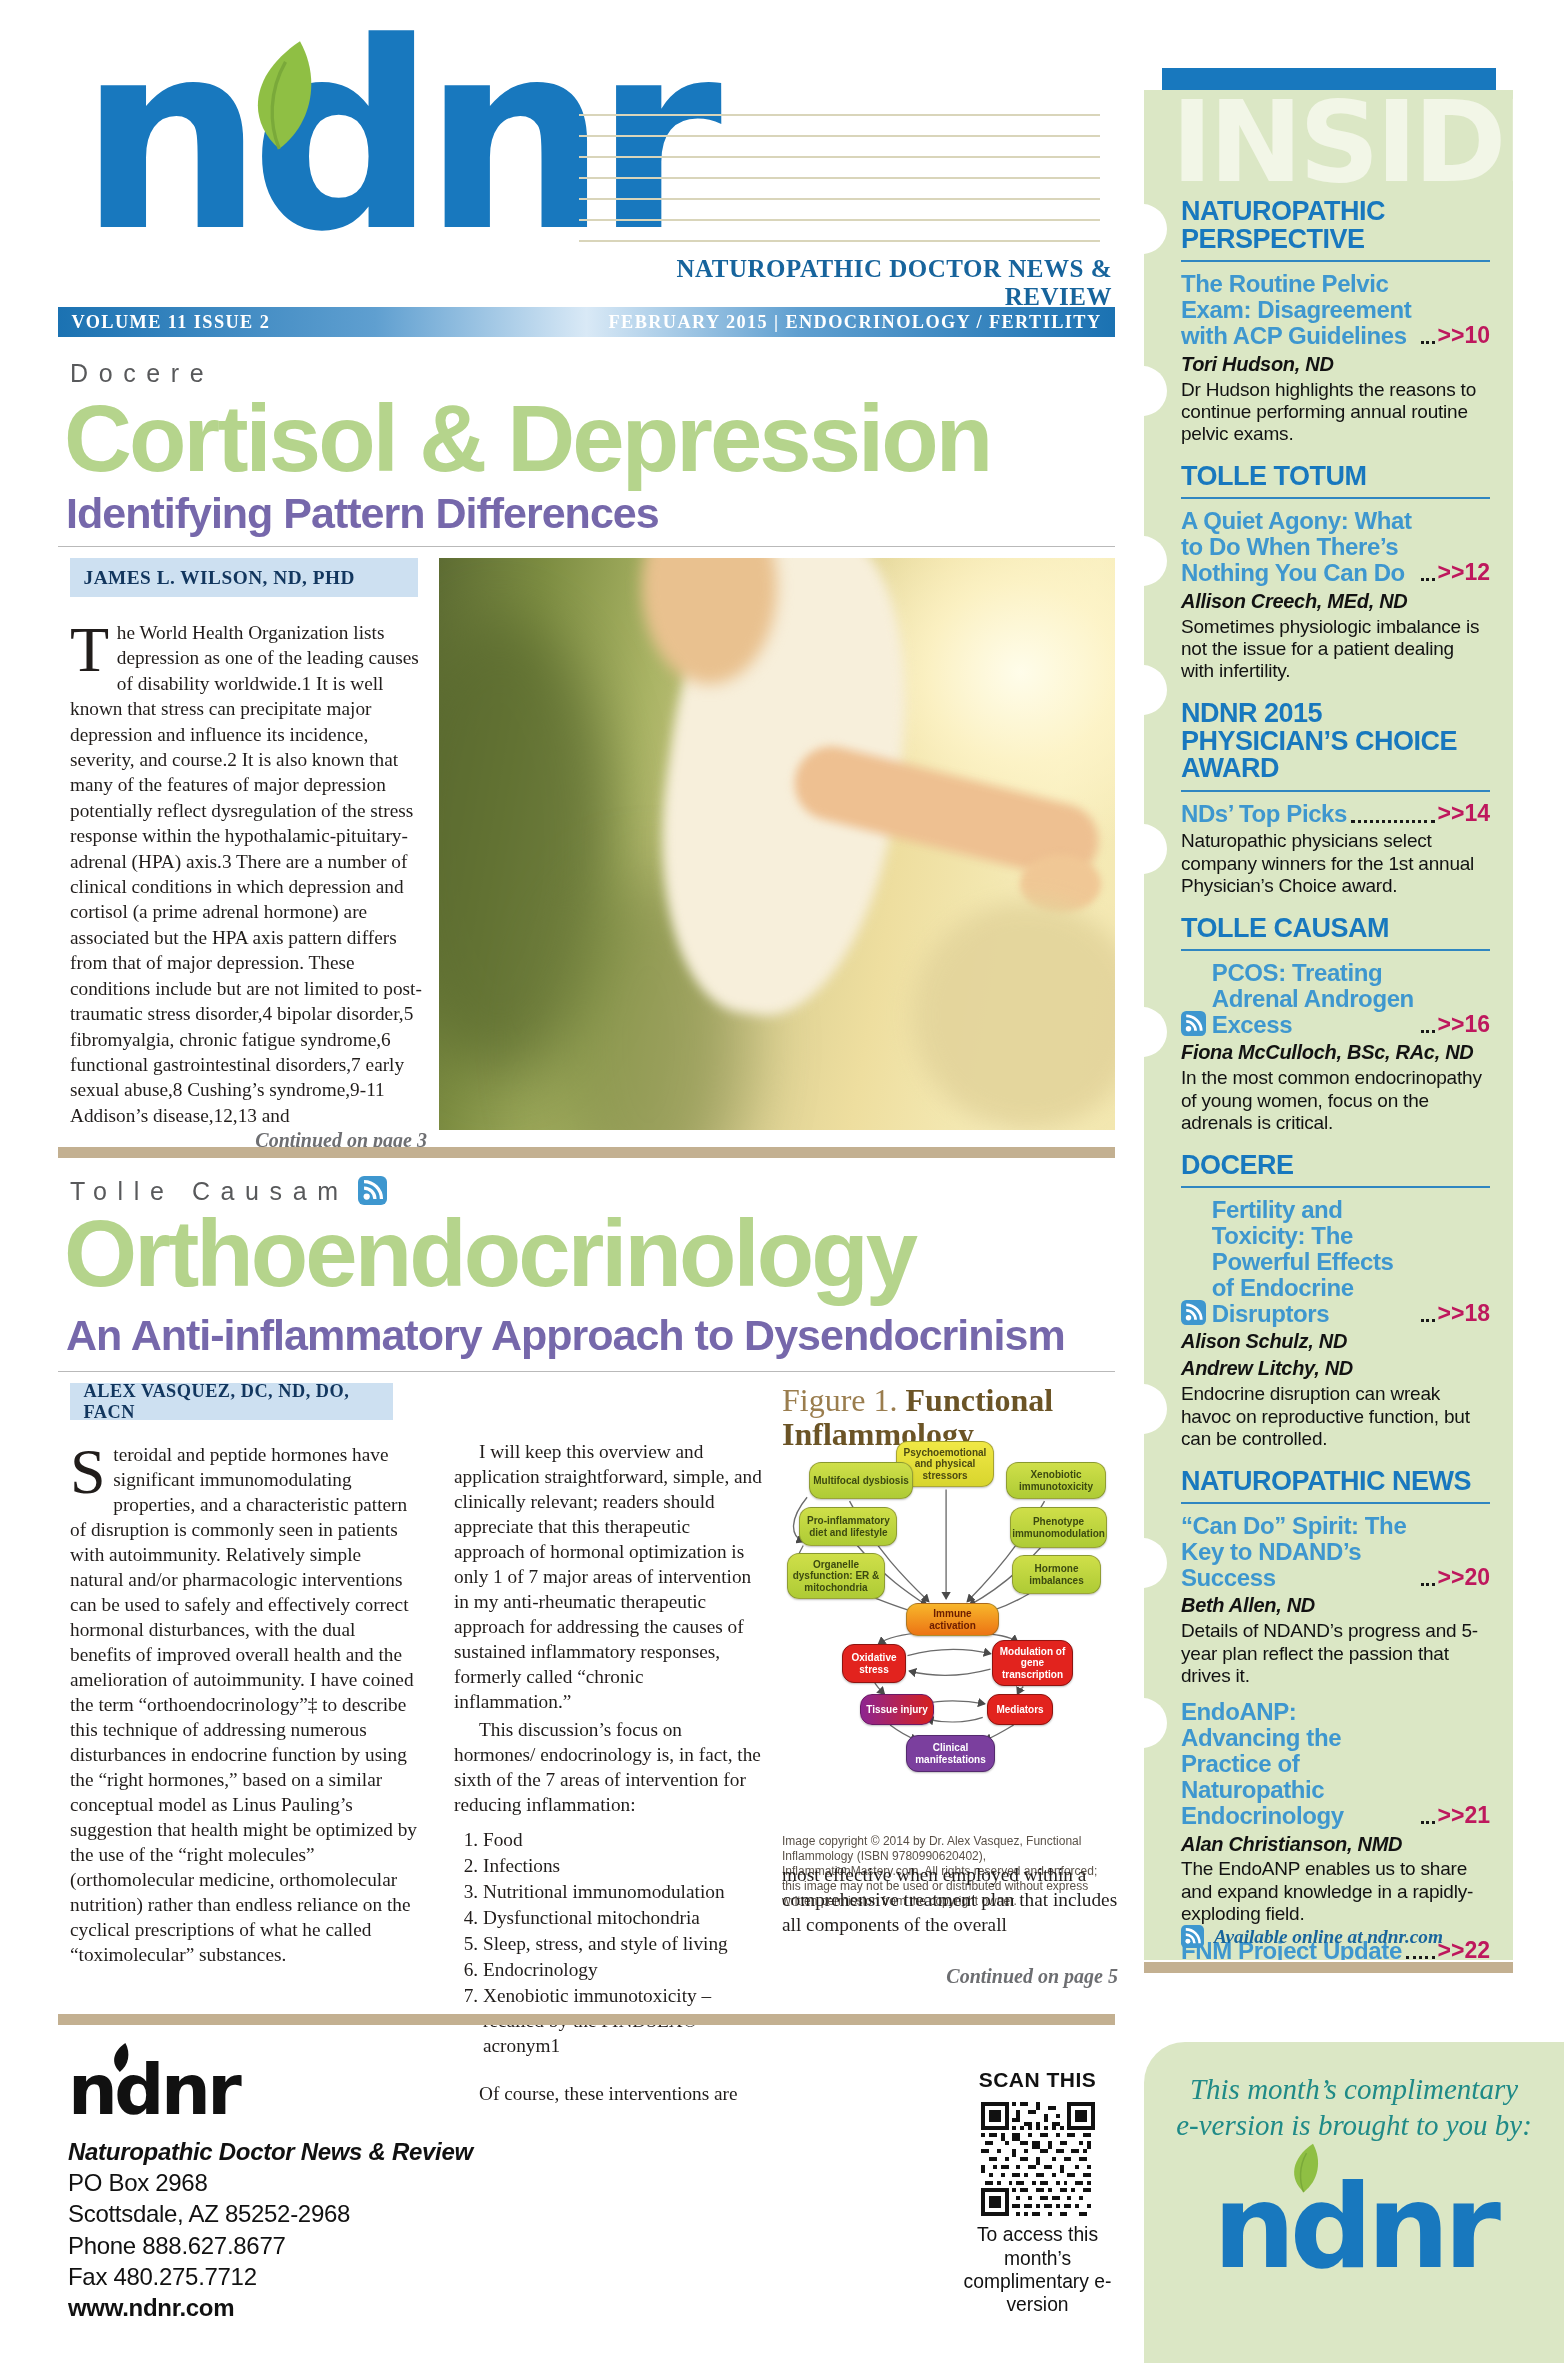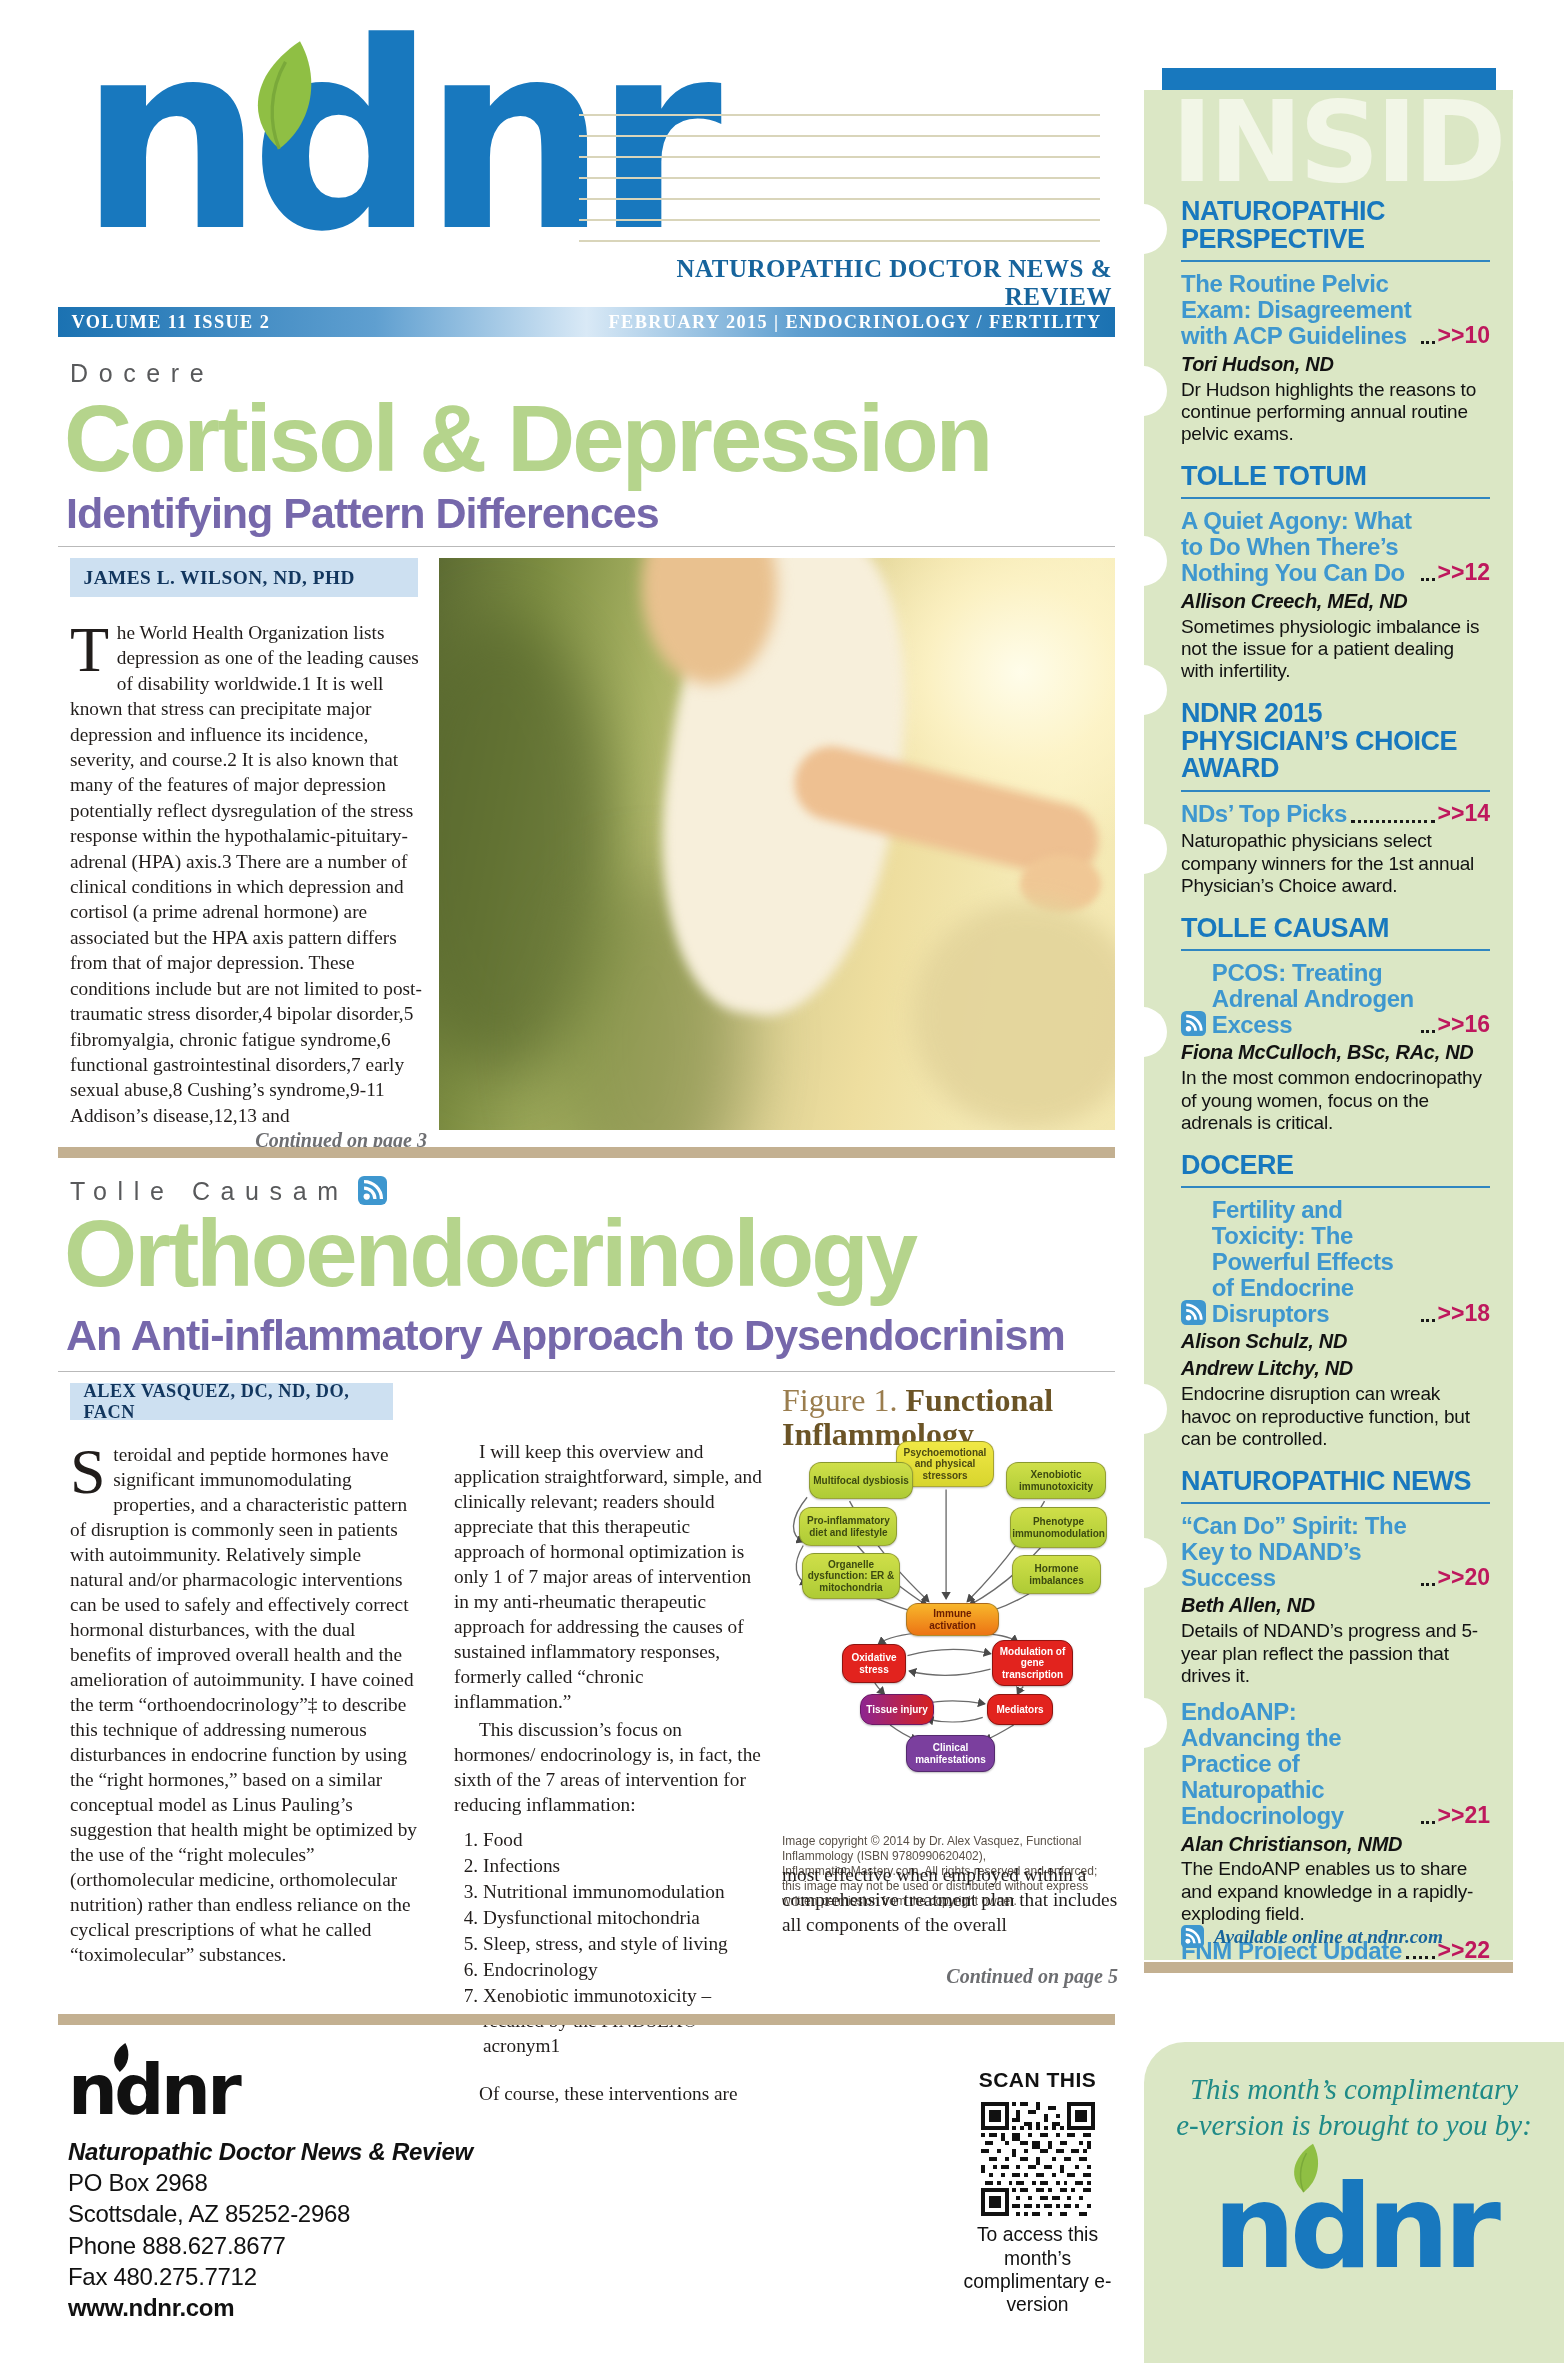--- a/index.html
+++ b/index.html
@@ -68,21 +68,21 @@
         border:1px solid rgba(90,90,40,.45);box-shadow:0 1px 1.9px rgba(0,0,0,.25);}
   .c-yel{background:linear-gradient(180deg,#f0e845,#d8d52e);color:#4c4a12;}
   .c-grn{background:linear-gradient(180deg,#cfdf49,#aecb35);color:#3c4a10;}
   .c-org{background:linear-gradient(180deg,#f8b62b,#ec7414);color:#6b1c00;}
   .c-red{background:#e2231e;color:#fff;border-color:#8e1410;}
   .c-mag{background:linear-gradient(90deg,#8e2590,#d6201f);color:#fff;border-color:#6b1a66;}
   .c-pur{background:#7b3f9e;color:#fff;border-color:#542a6e;}
   .n0{left:114px;top:0px;width:98px;height:46px;}
   .n1{left:27px;top:21px;width:104px;height:37px;}
   .n2{left:17.4px;top:66px;width:98px;height:39px;}
-  .n3{left:20px;top:112px;width:98px;height:46px;}
+  .n3{left:5px;top:112px;width:98px;height:46px;}
   .n4{left:224px;top:21px;width:100px;height:37px;}
   .n5{left:228px;top:66px;width:97px;height:41px;}
   .n6{left:230px;top:114px;width:89px;height:39px;}
   .n7{left:124px;top:162px;width:93px;height:33px;}
   .n8{left:60px;top:203px;width:64px;height:39px;}
   .n9{left:210px;top:199px;width:81px;height:46px;}
   .n10{left:78px;top:253px;width:74px;height:31px;}
   .n11{left:205px;top:253px;width:66px;height:31px;}
   .n12{left:124px;top:294px;width:89px;height:37px;}
   .fig-arrows{position:absolute;left:0;top:0;}

